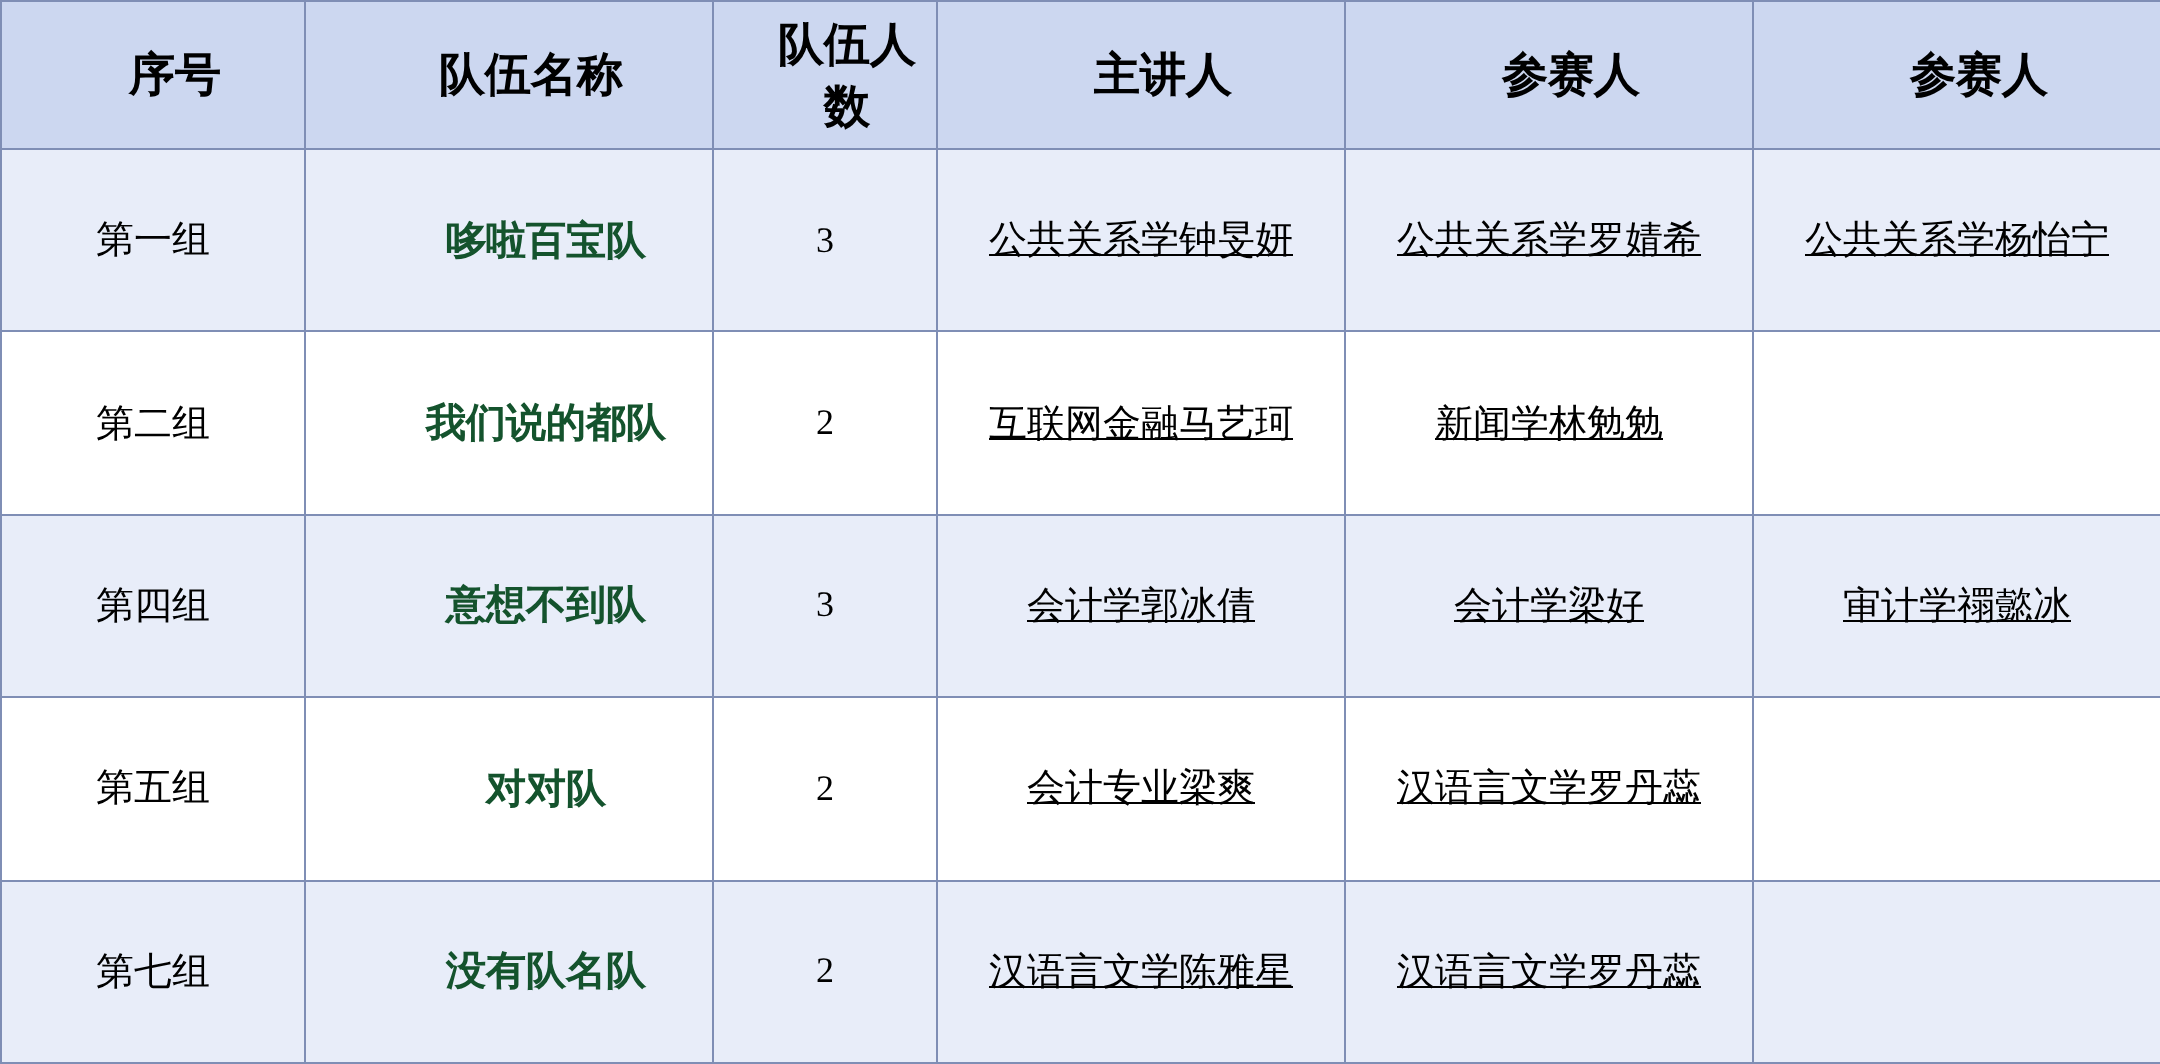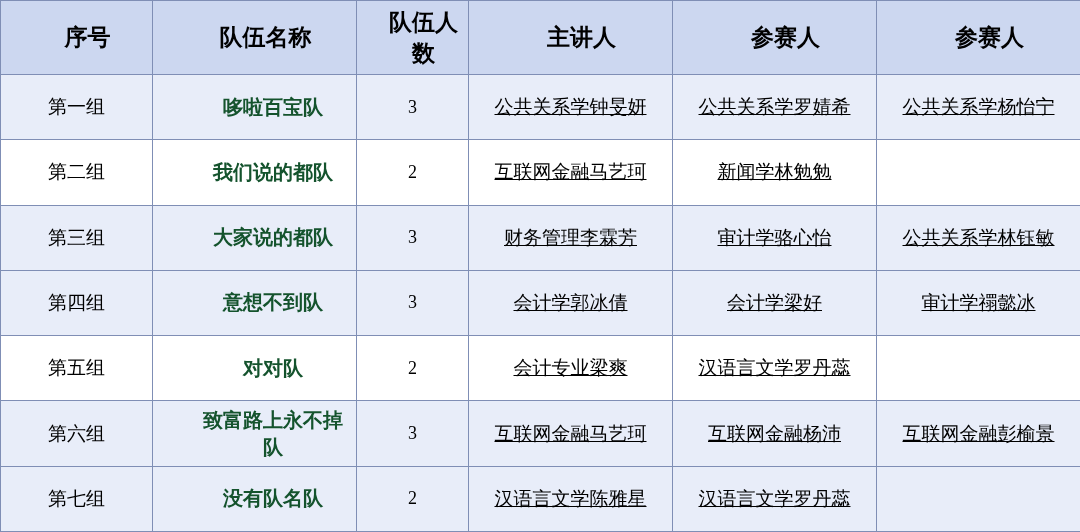--- a/index.html
+++ b/index.html
@@ -115,52 +115,36 @@
       </tr>
       <tr class="even">
         <td class="idx">第二组</td>
         <td class="team">我们说的都队</td>
         <td class="count">2</td>
         <td class="person">互联网金融马艺珂</td>
         <td class="person">新闻学林勉勉</td>
         <td class="person"></td>
       </tr>
       <tr class="odd">
-        <td class="idx">第三组</td>
-        <td class="team">大家说的都队</td>
-        <td class="count">3</td>
-        <td class="person">财务管理李霖芳</td>
-        <td class="person">审计学骆心怡</td>
-        <td class="person">公共关系学林钰敏</td>
-      </tr>
-      <tr class="odd">
         <td class="idx">第四组</td>
         <td class="team">意想不到队</td>
         <td class="count">3</td>
         <td class="person">会计学郭冰倩</td>
         <td class="person">会计学梁好</td>
         <td class="person">审计学禤懿冰</td>
       </tr>
       <tr class="even">
         <td class="idx">第五组</td>
         <td class="team">对对队</td>
         <td class="count">2</td>
         <td class="person">会计专业梁爽</td>
         <td class="person">汉语言文学罗丹蕊</td>
         <td class="person"></td>
       </tr>
       <tr class="odd">
-        <td class="idx">第六组</td>
-        <td class="team">致富路上永不掉队</td>
-        <td class="count">3</td>
-        <td class="person">互联网金融马艺珂</td>
-        <td class="person">互联网金融杨沛</td>
-        <td class="person">互联网金融彭榆景</td>
-      </tr>
-      <tr class="odd">
         <td class="idx">第七组</td>
         <td class="team">没有队名队</td>
         <td class="count">2</td>
         <td class="person">汉语言文学陈雅星</td>
         <td class="person">汉语言文学罗丹蕊</td>
         <td class="person"></td>
       </tr>
     </tbody>
   </table>
 </div>

